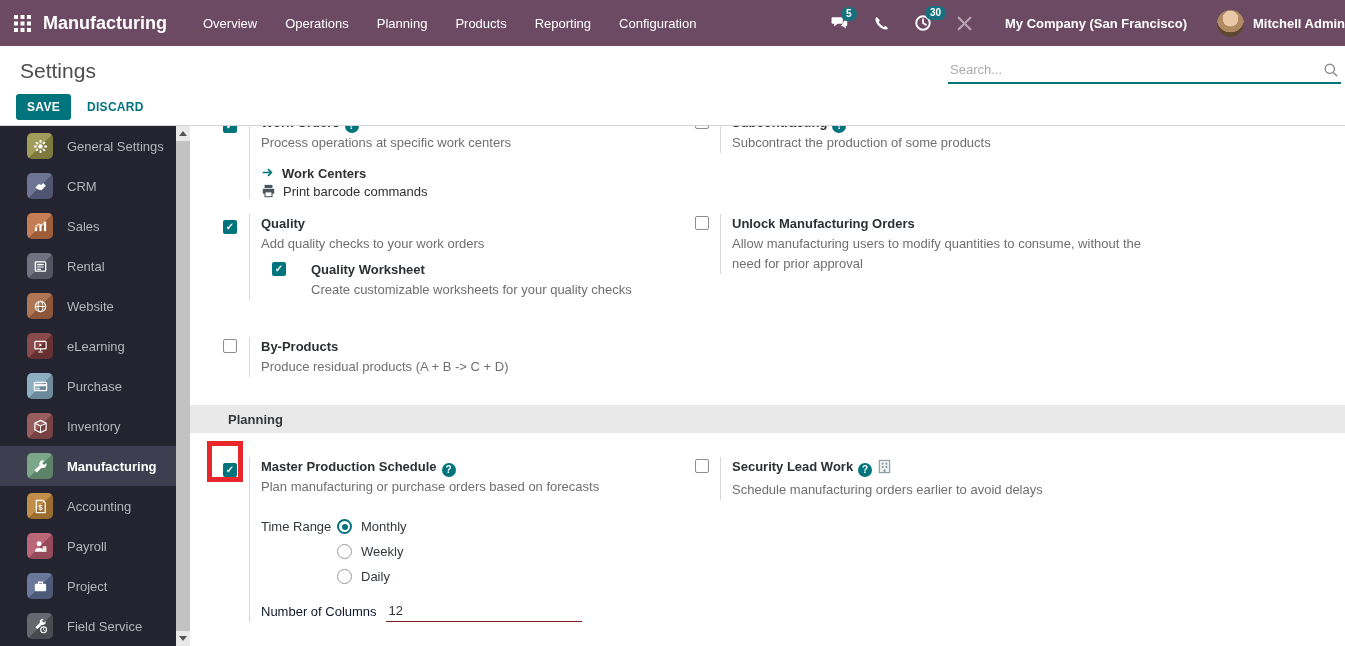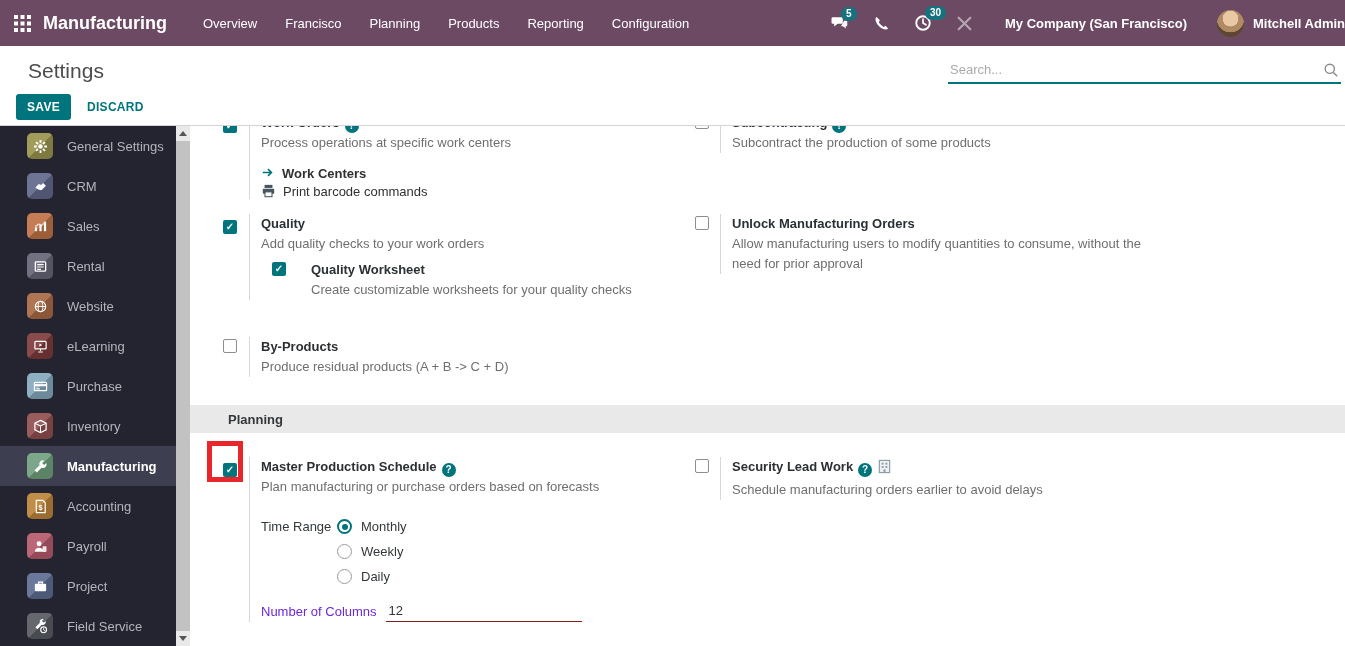--- a/index.html
+++ b/index.html
@@ -17,21 +17,21 @@
   .nav-ic { position:relative; display:flex; align-items:center; cursor:pointer; }
   .nbadge { position:absolute; top:-8px; left:11px; background:#15727e; color:#fff; font-size:10px; font-weight:bold; border-radius:9px; padding:1px 5px; line-height:12px; }
   .dim { opacity:.5; }
   .company { font-size:13px; font-weight:bold; white-space:nowrap; margin-left:8px; }
   .usergrp { display:flex; align-items:center; gap:9px; margin-left:6px; }
   .avatar { width:27px; height:27px; border-radius:50%; background:radial-gradient(circle at 50% 32%, #e9c9a5 0 34%, #b08a62 35% 60%, #5d4632 61%); flex:none; }
   .uname { font-size:13px; font-weight:bold; white-space:nowrap; }
 
   
   .header { height:80px; position:relative; border-bottom:1px solid #d6d2d8; background:#fff; }
-  .page-title { position:absolute; left:28px; top:13px; font-size:21px; color:#4d4d4d; }
+  .page-title { position:absolute; left:20px; top:13px; font-size:21px; color:#4d4d4d; }
   .search-box { position:absolute; left:948px; right:4px; top:10px; height:28px; border-bottom:2px solid #00747d; }
   .search-box input { width:100%; height:100%; border:none; outline:none; font-size:13px; color:#333; padding:0 24px 0 2px; font-family:"Liberation Sans",sans-serif; }
   .search-box input::placeholder { color:#aaa; }
   .search-ic { position:absolute; right:2px; top:6px; }
   .btn-row { position:absolute; left:16px; top:48px; display:flex; align-items:center; gap:16px; }
   .btn-save { background:#00747d; color:#fff; border:none; border-radius:3px; font-size:12px; font-weight:bold; padding:6px 11px; cursor:pointer; letter-spacing:.3px; font-family:"Liberation Sans",sans-serif; }
   .btn-discard { color:#00747d; font-size:12px; font-weight:bold; cursor:pointer; letter-spacing:.3px; }
 
   
   .bodyrow { display:flex; height:520px; }
@@ -89,21 +89,21 @@
 
   .tr-grid { display:flex; margin-top:17px; }
   .tr-label { width:76px; font-size:13px; color:#33383c; line-height:25px; flex:none; }
   .radio-row { display:flex; align-items:center; gap:9px; height:25px; cursor:pointer; }
   .radio { width:15px; height:15px; border-radius:50%; border:1.5px solid #9b9b9b; background:#fff; position:relative; flex:none; }
   .radio.sel { border:2px solid #00747d; }
   .radio.sel::after { content:""; position:absolute; left:2.5px; top:2.5px; width:6px; height:6px; border-radius:50%; background:#00747d; }
   .radio-lbl { font-size:13px; color:#33383c; }
 
   .cols-row { display:flex; align-items:flex-end; gap:9px; margin-top:12px; }
-  .cols-label { font-size:13px; color:#6d28d9; line-height:20px; }
+  .cols-label { font-size:13px; color:#0f172a; line-height:20px; }
   .cols-input { width:196px; border-bottom:1px solid #7f1d1d; font-size:13px; color:#333; line-height:20px; padding-left:3px; }
 </style>
 </head>
 <body>
 
 <div class="app">
 
   <div class="navbar">
     <span class="grid-btn">
       <svg width="17" height="17" viewBox="0 0 17 17">
@@ -116,21 +116,21 @@
             <rect x="13" y="6.5" width="4" height="4"></rect>
             <rect x="0" y="13" width="4" height="4"></rect>
             <rect x="6.5" y="13" width="4" height="4"></rect>
             <rect x="13" y="13" width="4" height="4"></rect>
           </g>
         </svg>
     </span>
     <span class="brand">Manufacturing</span>
     <div class="nav-menu">
       <span>Overview</span>
-      <span>Francisco</span>
+      <span>Operations</span>
       <span>Planning</span>
       <span>Products</span>
       <span>Reporting</span>
       <span>Configuration</span>
     </div>
     <div class="nav-right">
       <span class="nav-ic">
         <svg width="19" height="17" viewBox="0 0 16 16">
             <path fill="#fff" d="M1.5 2h8.6a1 1 0 0 1 1 1v4.2a1 1 0 0 1-1 1H6.2L3 10.8V8.2H1.5a1 1 0 0 1-1-1V3a1 1 0 0 1 1-1z"></path>
             <path fill="#fff" d="M12.3 5.4h2a1 1 0 0 1 1 1v3.2a1 1 0 0 1-1 1h-.4v2.2l-2.7-2.2H9.4" opacity=".95"></path>

